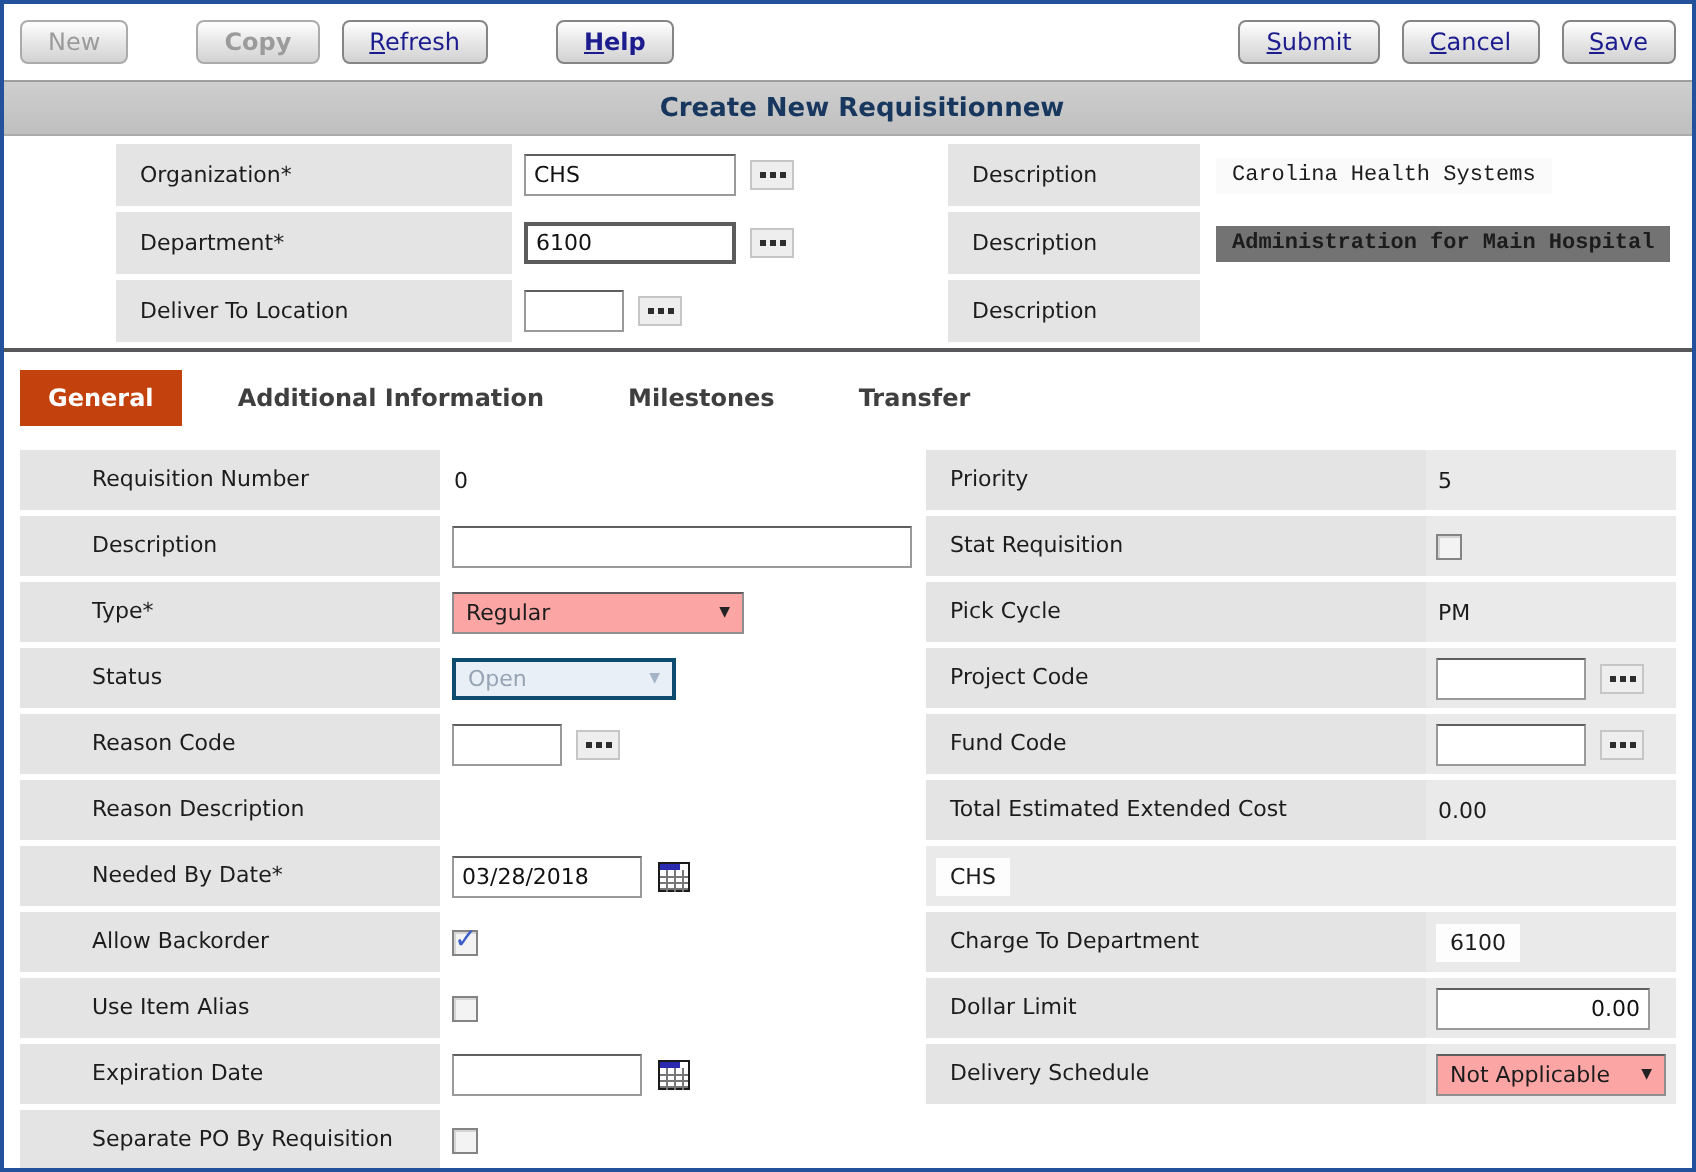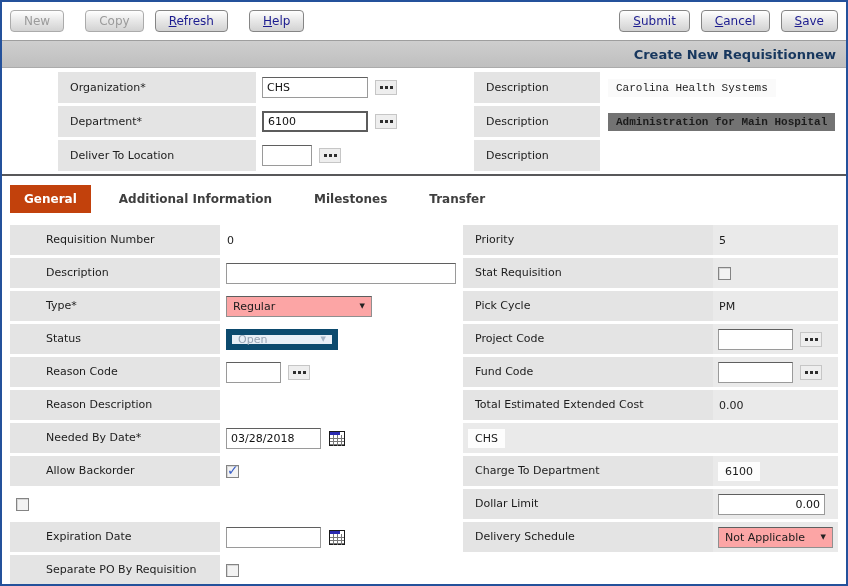--- a/index.html
+++ b/index.html
@@ -9,25 +9,25 @@
   
   .toolbar { height:38px; display:flex; justify-content:space-between; align-items:center; padding:0 8px; background:#fff; }
   .tb-group { display:flex; align-items:center; }
   .btn { height:22px; padding:0 13px; border:1px solid #858585; border-radius:4px;
          background:linear-gradient(#ffffff,#e9e9e9 45%,#d2d2d2); color:#1c1c8f;
          font:12px "DejaVu Sans","Liberation Sans",sans-serif; cursor:pointer; margin-right:11px; }
   .btn:last-child { margin-right:0; }
   .btn .bl { display:block; }
   .btn.ak .bl::first-letter { text-decoration:underline; }
   .btn.disabled { color:#9b9b9b; border-color:#ababab; cursor:default; }
-  .btn.gap { margin-left:10px; }
+  .btn.gap { margin-left:23px;font-weight:bold; }
 
   
   .titlebar { height:28px; background:linear-gradient(#cecece,#bfbfbf); border-top:1px solid #9e9e9e; border-bottom:1px solid #ababab;
-              display:flex; align-items:center; justify-content:flex-end; padding:0 10px 0 24px; }
+              display:flex; align-items:center; justify-content:center; padding:0 10px 0 24px; }
   .titlebar .t { font-size:13px; font-weight:bold; color:#17375e; }
 
   
   .topform { padding:4px 8px 0 8px; }
   .trow { display:flex; height:31px; margin-bottom:3px;padding-left:48px; }
   .lblcell { background:#e4e4e4; line-height:31px; padding-left:12px; }
   .w-lbl1 { width:198px; }
   .w-lbl2 { width:126px; }
   .tfield { display:flex; align-items:center; padding-left:6px; width:218px; }
   .tdesc  { flex:1; display:flex; align-items:center; padding-left:8px; }
@@ -41,21 +41,21 @@
   .inp.ta-r { text-align:right; }
   .w106{width:106px} .w50{width:50px} .w230{width:230px} .w55{width:55px} .w95{width:95px} .w75{width:75px} .w107{width:107px}
   .lookup { display:inline-flex; align-items:center; justify-content:center; width:22px; height:15px;
             background:#eeeeee; border:1px solid #c6c6c6; margin-left:7px; cursor:pointer; }
   .lookup .dots { width:13px; height:3px; background:repeating-linear-gradient(90deg,#2e2e2e 0 3px,transparent 3px 5px); }
   .calbtn { margin-left:8px; cursor:pointer; display:inline-flex; }
   .dd { display:inline-flex; align-items:center; justify-content:space-between; height:21px; background:#fca5a5;
         border:1px solid #8f8f8f; border-top-color:#5e5e5e; padding:0 6px; cursor:pointer; }
   .dd .arrow { font-size:7px; color:#222; margin-left:6px; }
   .dd.w146{width:146px} .dd.w112{width:112px} .dd.w115{width:115px}
-  .dd.disabled { background:#e9eff7; border:6px solid #0c4a6e; color:#97a4b4; cursor:default; }
+  .dd.disabled { background:#e9eff7; border:2px solid #0c4a6e; color:#97a4b4; cursor:default; }
   .dd.disabled .arrow { color:#a4b4c6; }
   .chk { display:inline-block; width:13px; height:13px; background:#f3f3f3; border:1px solid #848484;
          box-shadow:inset 1px 1px 0 #d6d6d6; position:relative; cursor:pointer; }
   .chk .mark { display:none; position:absolute; top:-4px; left:0px; color:#3a5fc8; font-size:14px; font-weight:bold; }
   .chk[data-checked="true"] .mark { display:block; }
 
   
   .tabsec { border-top:2px solid #58585a; margin-top:2px; padding:9px 0 8px 8px; }
   .tabs { display:flex; align-items:center; }
   .tab { height:28px; line-height:28px; font-size:12px; font-weight:bold; color:#3f3f3f; padding:0 14px; margin-right:14px; cursor:pointer; }
@@ -238,20 +238,21 @@
       <div class="mrow">
         <div class="mlabel">Allow Backorder</div>
         <div class="mfield">
           <span class="chk" data-checked="true">
               <span class="mark">✓</span>
             </span>
         </div>
       </div>
 
       <div class="mrow">
+        <div class="mlabel">Use Item Alias</div>
         <div class="mfield">
           <span class="chk" data-checked="false"></span>
         </div>
       </div>
 
       <div class="mrow">
         <div class="mlabel">Expiration Date</div>
         <div class="mfield">
           <input class="inp w95" value="" style="">
           <span class="calbtn">

